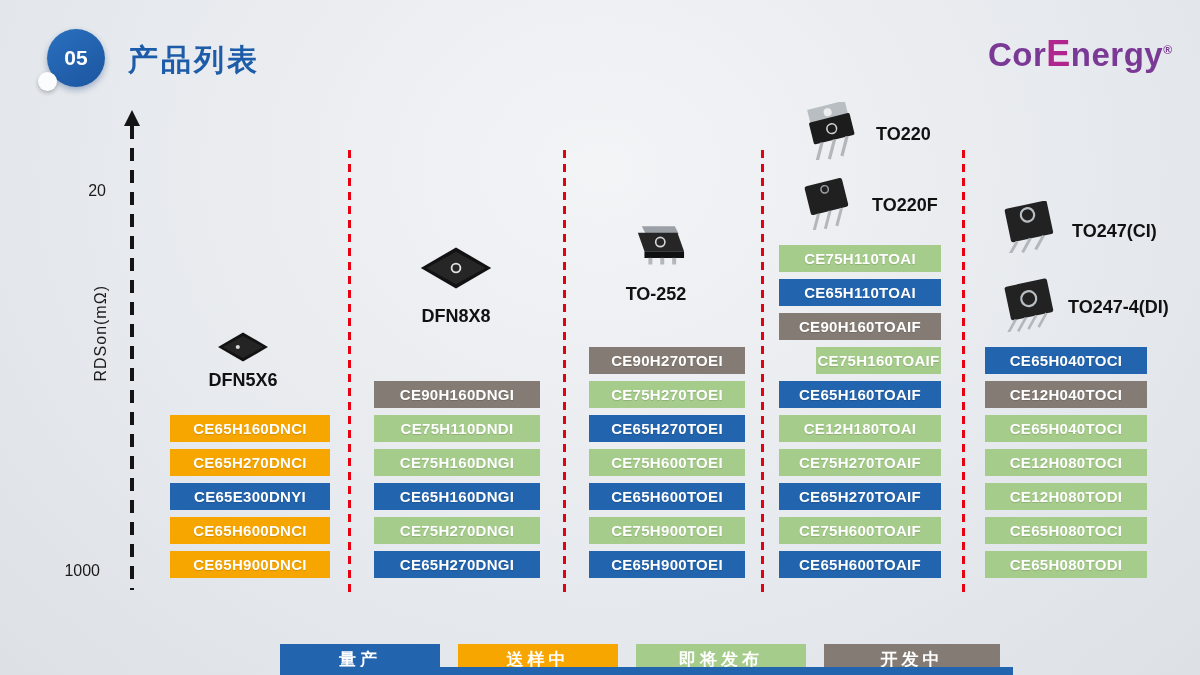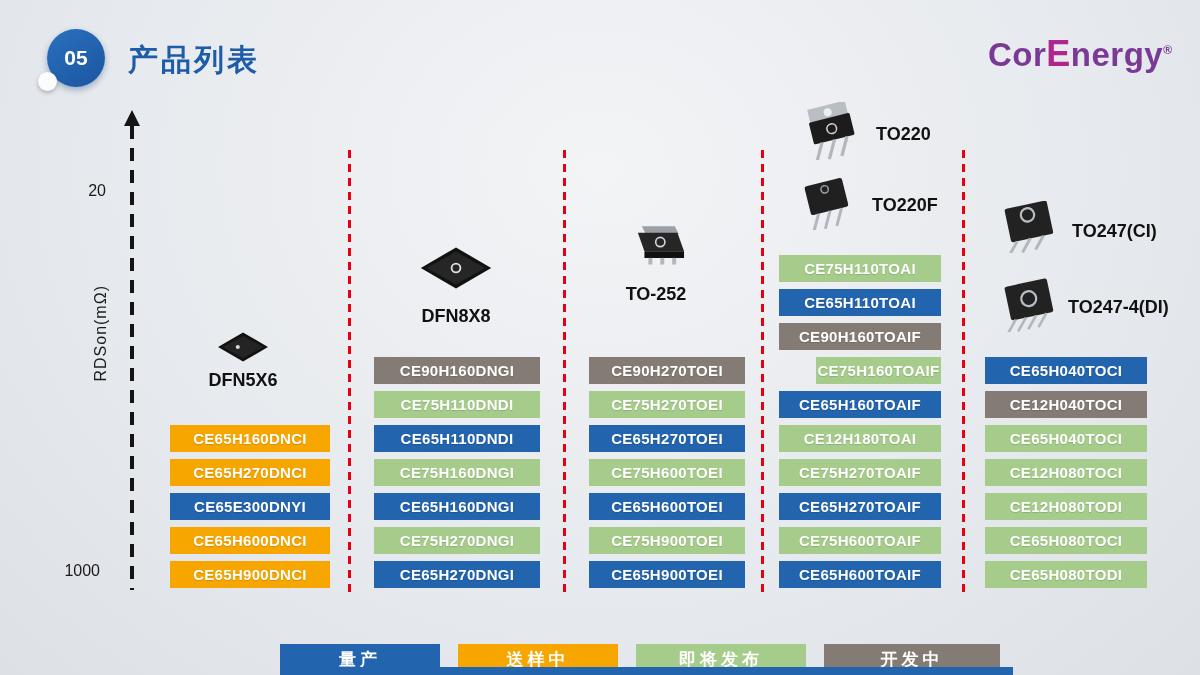--- a/index.html
+++ b/index.html
@@ -54,21 +54,21 @@
 
   
   .sep {
     position:absolute; top:150px; height:442px; width:3px;
     background: repeating-linear-gradient(to bottom, #e60012 0 8px, transparent 8px 14px);
   }
   .sep-0 { left:348px; } .sep-1 { left:563px; } .sep-2 { left:761px; } .sep-3 { left:962px; }
 
   
   .col {
-    position:absolute; bottom:87px;
+    position:absolute; bottom:97px;
     display:flex; flex-direction:column; justify-content:flex-end; gap:7px;
   }
   .col-0 { left:170px; width:160px; }
   .col-1 { left:374px; width:166px; }
   .col-2 { left:589px; width:156px; }
   .col-3 { left:779px; width:162px; }
   .col-4 { left:985px; width:162px; }
   .chip {
     height:27px; line-height:27px; text-align:center;
     color:#fff; font-weight:bold; font-size:15px; letter-spacing:.3px;
@@ -210,21 +210,20 @@
   <div class="col col-0">
       <div class="chip" style="background: rgb(247, 166, 0);">CE65H160DNCI</div>
       <div class="chip" style="background: rgb(247, 166, 0);">CE65H270DNCI</div>
       <div class="chip" style="background: rgb(34, 100, 174);">CE65E300DNYI</div>
       <div class="chip" style="background: rgb(247, 166, 0);">CE65H600DNCI</div>
       <div class="chip" style="background: rgb(247, 166, 0);">CE65H900DNCI</div>
     </div>
   <div class="col col-1">
       <div class="chip" style="background: rgb(132, 124, 116);">CE90H160DNGI</div>
       <div class="chip" style="background: rgb(166, 204, 139);">CE75H110DNDI</div>
-      <div class="chip" style="background: rgb(34, 100, 174);">CE65H110DNDI</div>
       <div class="chip" style="background: rgb(166, 204, 139);">CE75H160DNGI</div>
       <div class="chip" style="background: rgb(34, 100, 174);">CE65H160DNGI</div>
       <div class="chip" style="background: rgb(166, 204, 139);">CE75H270DNGI</div>
       <div class="chip" style="background: rgb(34, 100, 174);">CE65H270DNGI</div>
     </div>
   <div class="col col-2">
       <div class="chip" style="background: rgb(132, 124, 116);">CE90H270TOEI</div>
       <div class="chip" style="background: rgb(166, 204, 139);">CE75H270TOEI</div>
       <div class="chip" style="background: rgb(34, 100, 174);">CE65H270TOEI</div>
       <div class="chip" style="background: rgb(166, 204, 139);">CE75H600TOEI</div>

